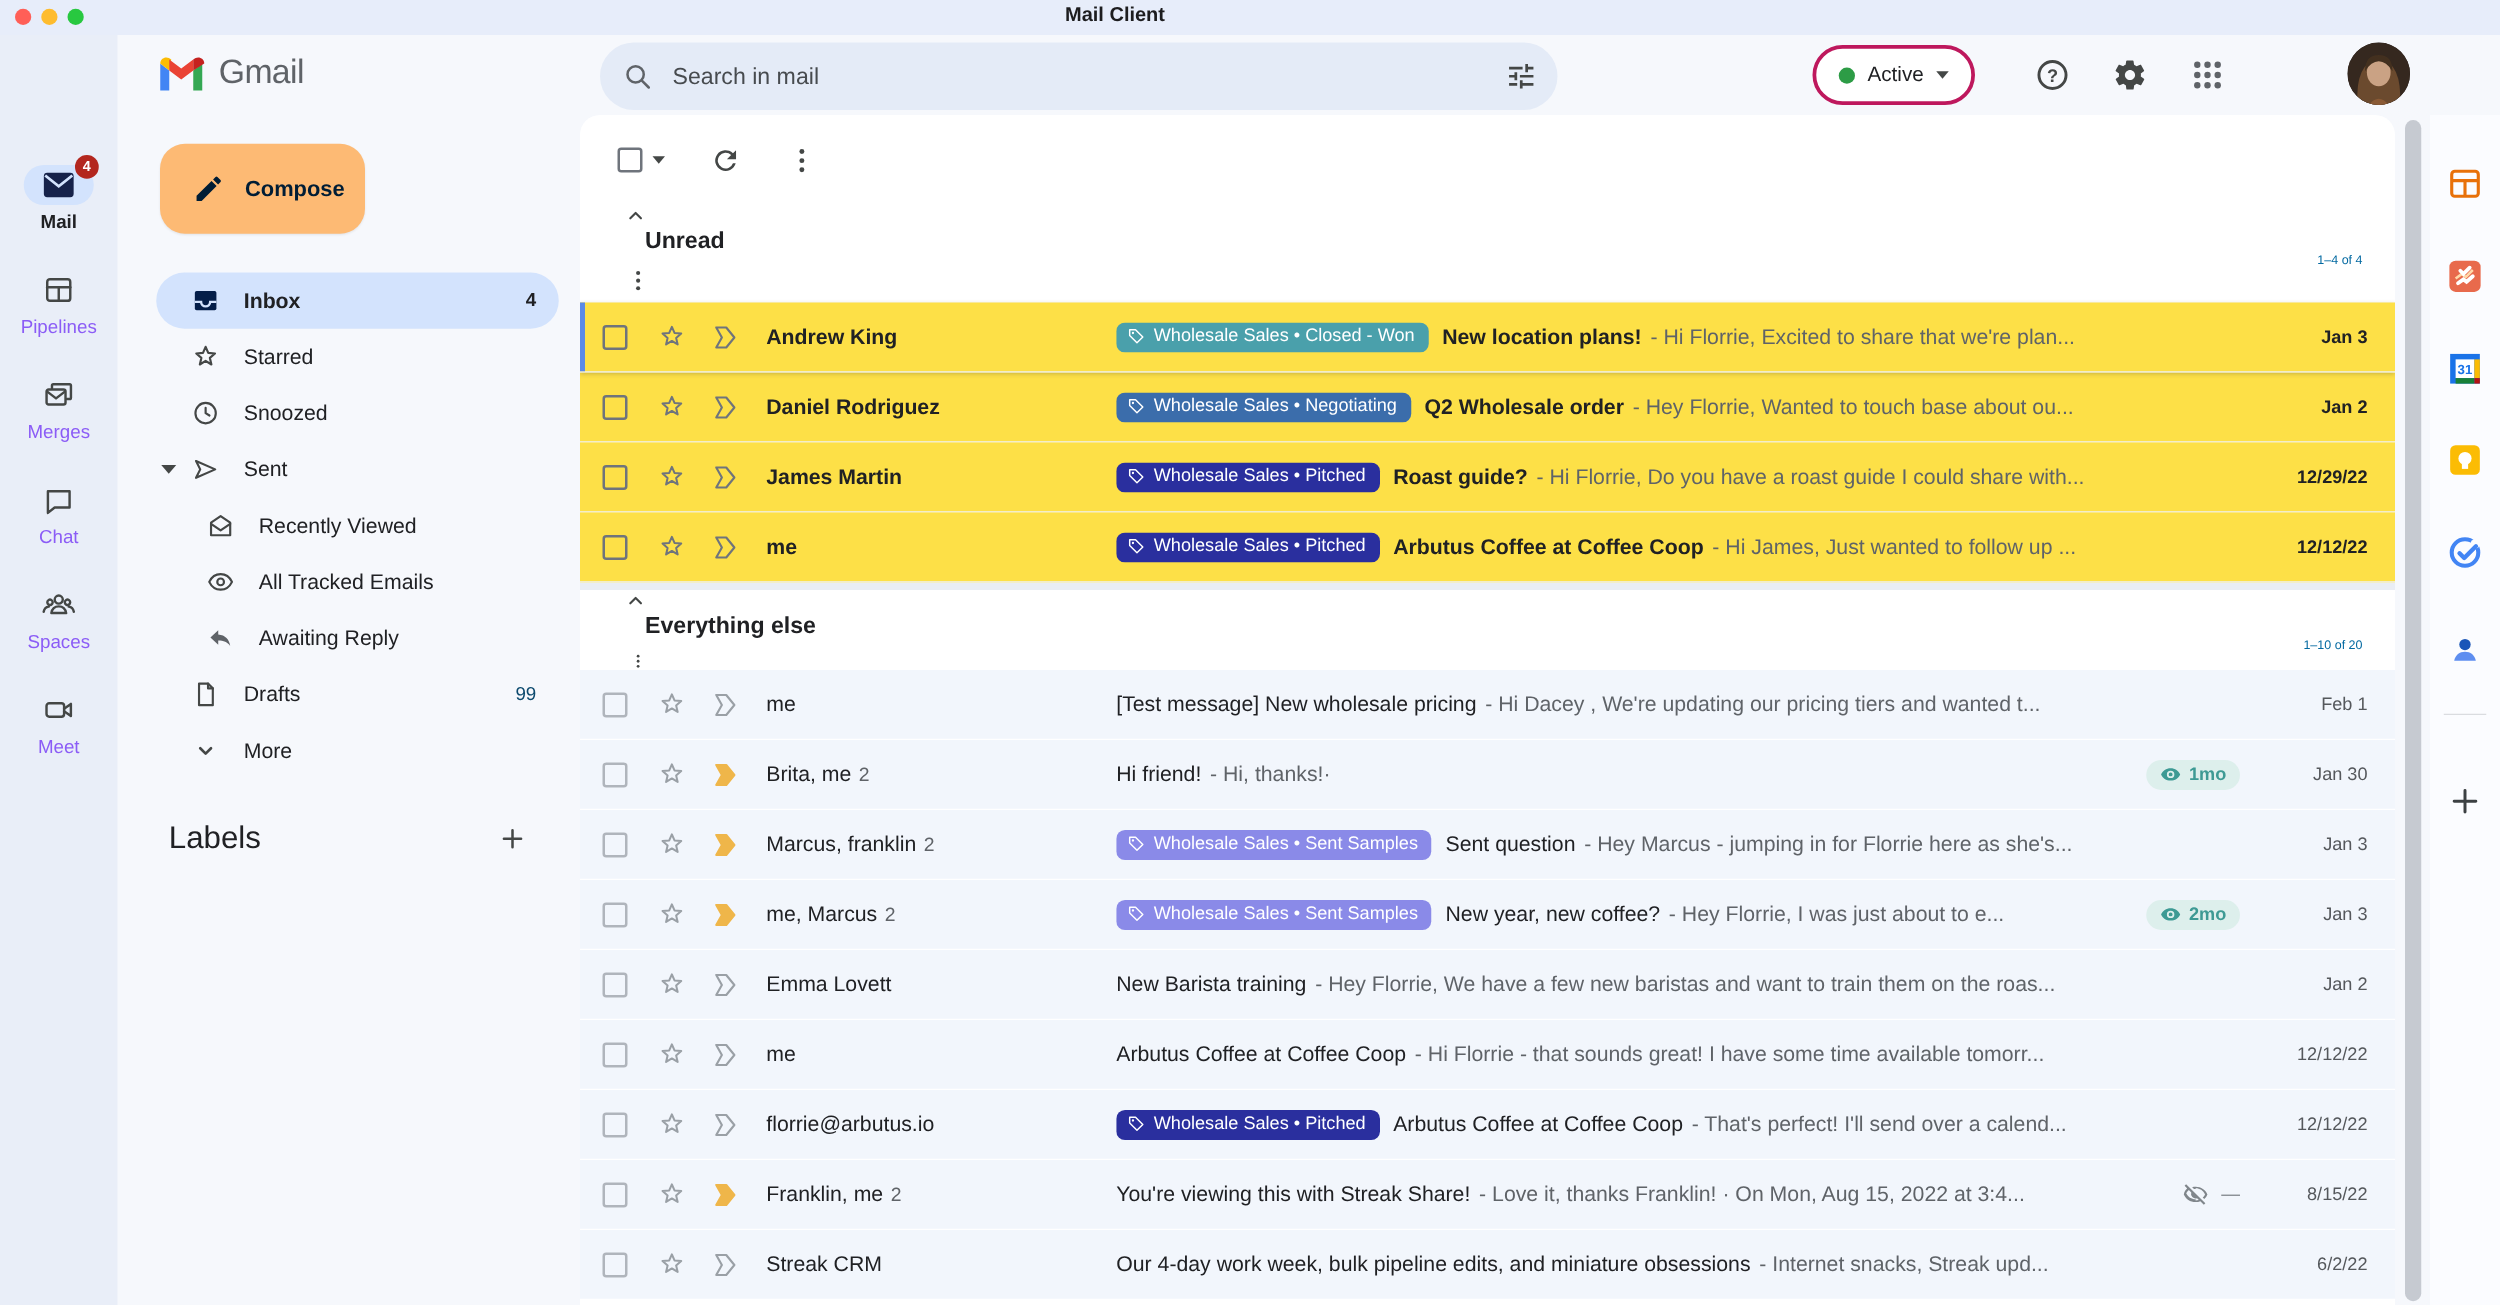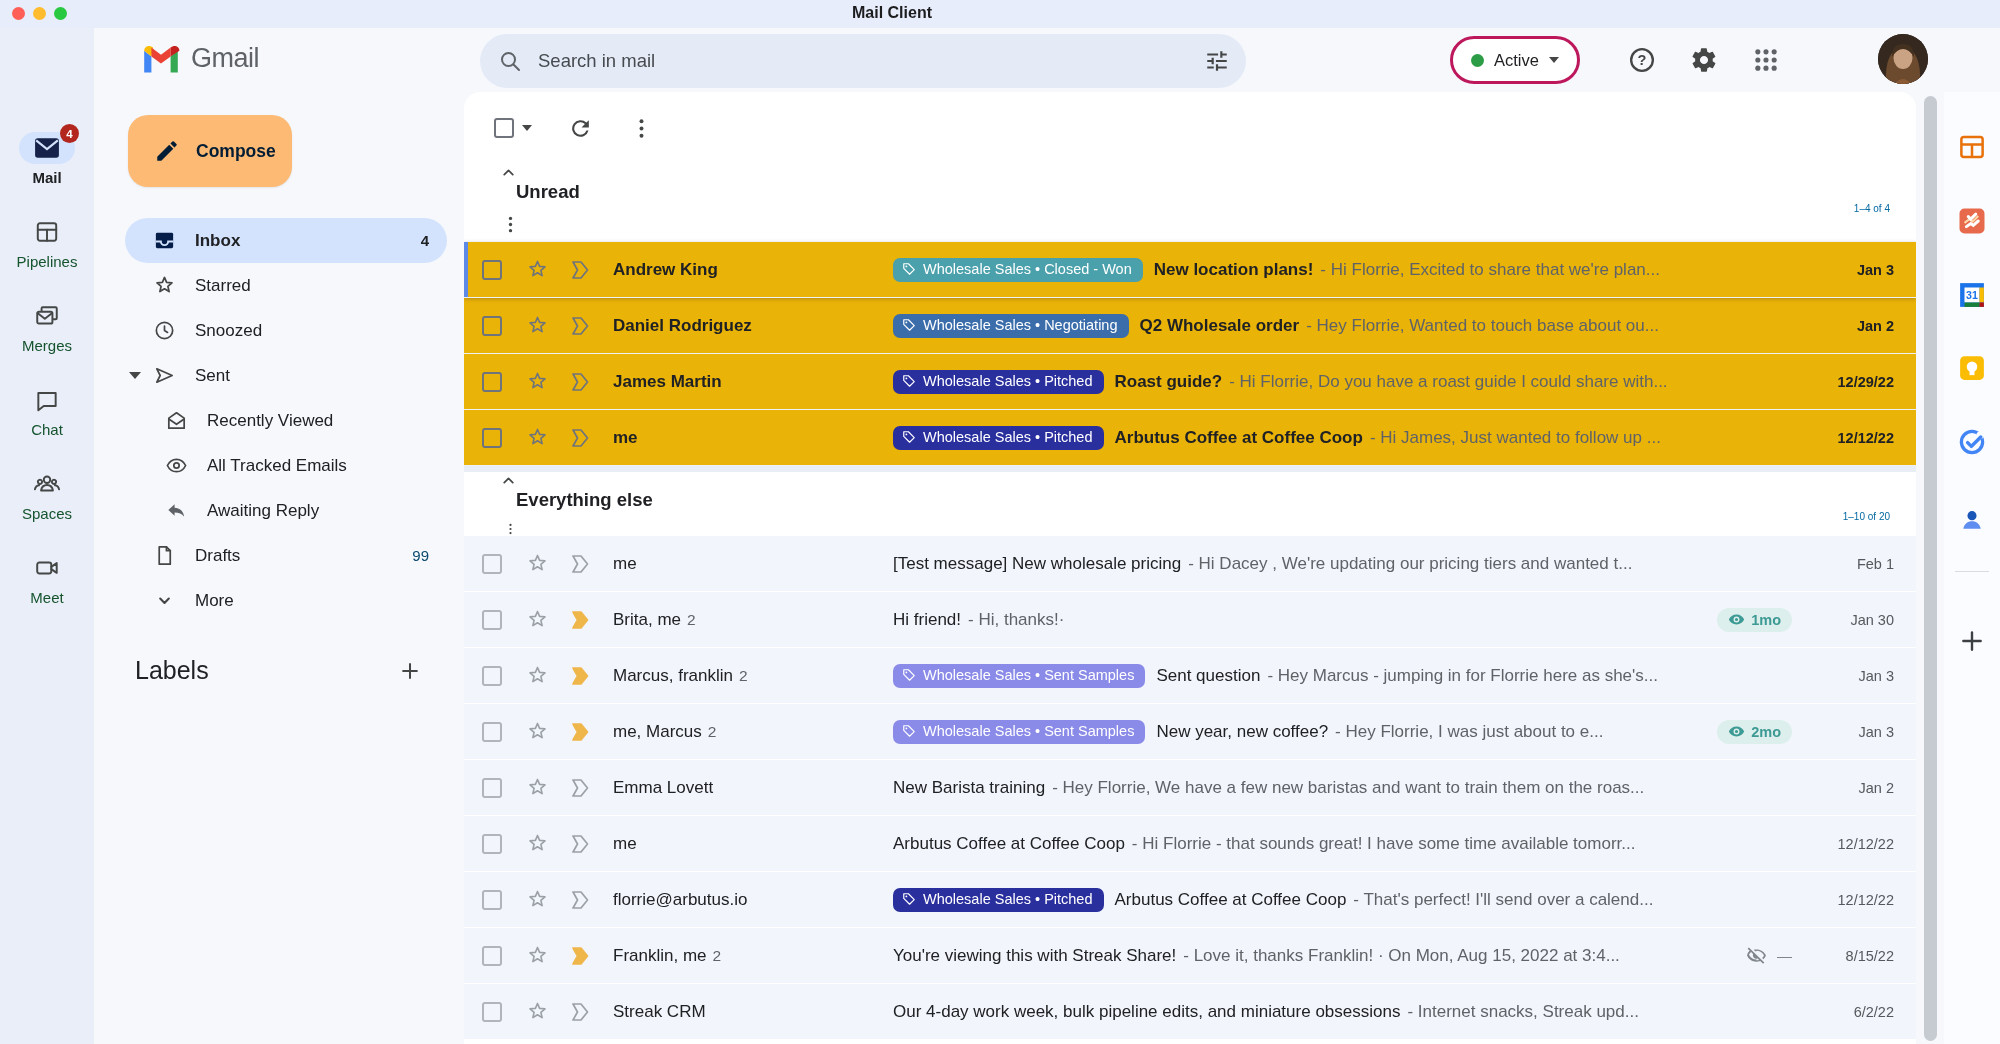--- a/index.html
+++ b/index.html
@@ -15,21 +15,21 @@
   .win-title { position:absolute; top:4px; left:892px; transform:translateX(-50%);
                font-size:16px; font-weight:700; color:#1d1d1f; white-space:nowrap; }
 
   
   .app { position:absolute; top:28px; left:0; right:0; bottom:0; background:#f6f8fc; }
 
   
   .header { position:absolute; top:0; left:0; right:0; height:64px; }
   .hamburger { position:absolute; left:42px; top:18px; width:30px; height:26px; cursor:pointer; }
   .hamburger span { display:block; height:2.6px; background:#444746; border-radius:2px; margin:5px 0; }
-  .logo { position:absolute; left:140px; top:14px; display:flex; align-items:center; gap:9px; }
+  .logo { position:absolute; left:124px; top:14px; display:flex; align-items:flex-start; gap:9px; }
   .logo-text { font-size:27px; color:#5f6368; letter-spacing:-0.5px; }
   .searchbar { position:absolute; left:480px; top:6px; width:766px; height:54px; background:#e4ebf7;
                border-radius:27px; display:flex; align-items:center; padding:0 16px 0 18px; }
   .searchbar input { flex:1; border:none; outline:none; background:transparent; font-size:18.5px;
                      color:#202124; margin-left:16px; font-family:inherit; }
   .searchbar input::placeholder { color:#474b4f; opacity:1; }
   .status-pill { position:absolute; left:1450px; top:8px; height:48px; padding:0 18px; background:#fff;
                  border:3px solid #be185d; border-radius:24px; display:flex; align-items:center; gap:10px; }
   .status-dot { width:13px; height:13px; border-radius:50%; background:#2d9c46; }
   .status-label { font-size:16.5px; color:#202124; }
@@ -38,21 +38,21 @@
   .hicon { position:absolute; top:18px; width:28px; height:28px; color:#444746; cursor:pointer; }
   .avatar { position:absolute; left:1878px; top:6px; width:50px; height:50px; border-radius:50%;
             overflow:hidden; background:#2b2320; cursor:pointer; }
 
   
   .rail { position:absolute; left:0; top:0; bottom:0; width:94px; background:#e9eef8; padding-top:104px; }
   .rail-item { height:84px; display:flex; flex-direction:column; align-items:center; cursor:pointer; }
   .rail-iconbox { position:relative; width:56px; height:32px; border-radius:16px;
                   display:flex; align-items:center; justify-content:center; }
   .rail-item.active .rail-iconbox { background:#d3e3fd; }
-  .rail-label { margin-top:5px; font-size:15px; color:#14532d; }
+  .rail-label { margin-top:5px; font-size:15px; color:#8b5cf6; }
   .rail-item.active .rail-label { font-weight:700; color:#202124; }
   .rail-badge { position:absolute; top:-8px; right:-4px; min-width:19px; height:19px; border-radius:10px;
                 background:#b3261e; color:#fff; font-size:11.5px; font-weight:700;
                 display:flex; align-items:center; justify-content:center; padding:0 4px; }
 
   
   .sidebar { position:absolute; left:94px; top:0; bottom:0; width:370px; }
   .compose { position:absolute; left:34px; top:87px; width:164px; height:72px; background:#fdba74;
              border-radius:20px; display:flex; align-items:center; padding-left:26px; gap:16px;
              cursor:pointer; box-shadow:0 1px 2px rgba(0,0,0,.08); }
@@ -105,21 +105,21 @@
   .snip { color:#5f6368; margin-left:7px; overflow:hidden; }
   .viewpill { display:inline-flex; align-items:center; gap:6px; background:#ddefec; color:#3d9a94;
               font-size:14.5px; font-weight:700; border-radius:13px; padding:3.5px 11px; margin:0 14px;
               flex:none; }
   .viewpill svg { width:17px; height:17px; }
   .eyeoff { display:inline-flex; align-items:center; gap:10px; color:#5f6368; margin:0 14px; flex:none; }
   .eyeoff svg { width:21px; height:21px; }
   .eyeoff .dashchar { font-size:15px; color:#80868b; }
   .date { width:88px; flex:none; text-align:right; font-size:14.5px; color:#55585c; white-space:nowrap; }
 
-  .row.unread { background:#eab308; border-bottom:1px solid #eef1f6; }
+  .row.unread { background:#fde047; border-bottom:1px solid #eef1f6; }
   .row.unread .cbx { border-color:#6f747c; }
   .row.unread .star { color:#6f747c; }
   .row.unread .streak polygon { stroke:#6f747c; }
   .row.unread .sender, .row.unread .subject, .row.unread .date { font-weight:700; color:#202124; }
   .row.focused { box-shadow:0 1px 4px rgba(32,33,36,.28); z-index:2; }
   .row.focused::before { content:""; position:absolute; left:0; top:0; bottom:0; width:4px; background:#5c8ae6; }
 
   
   .scroll-thumb { position:absolute; left:1924px; top:68px; width:13px; height:945px; border-radius:7px;
                   background:#c6cad1; cursor:pointer; }

